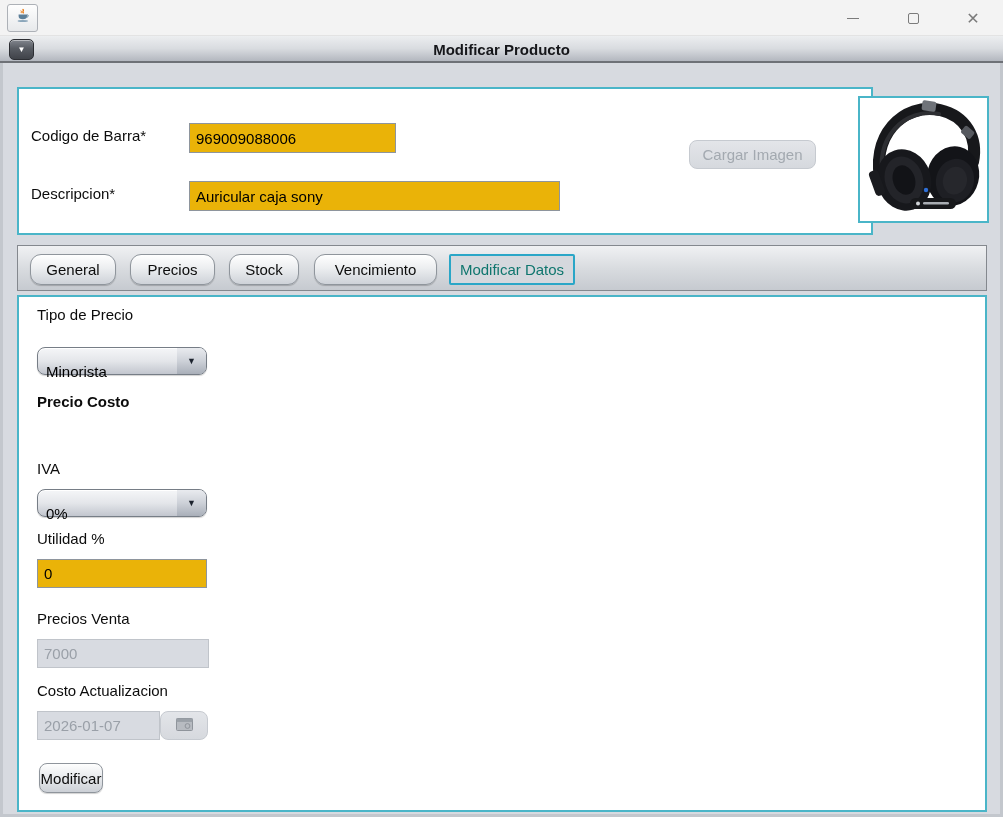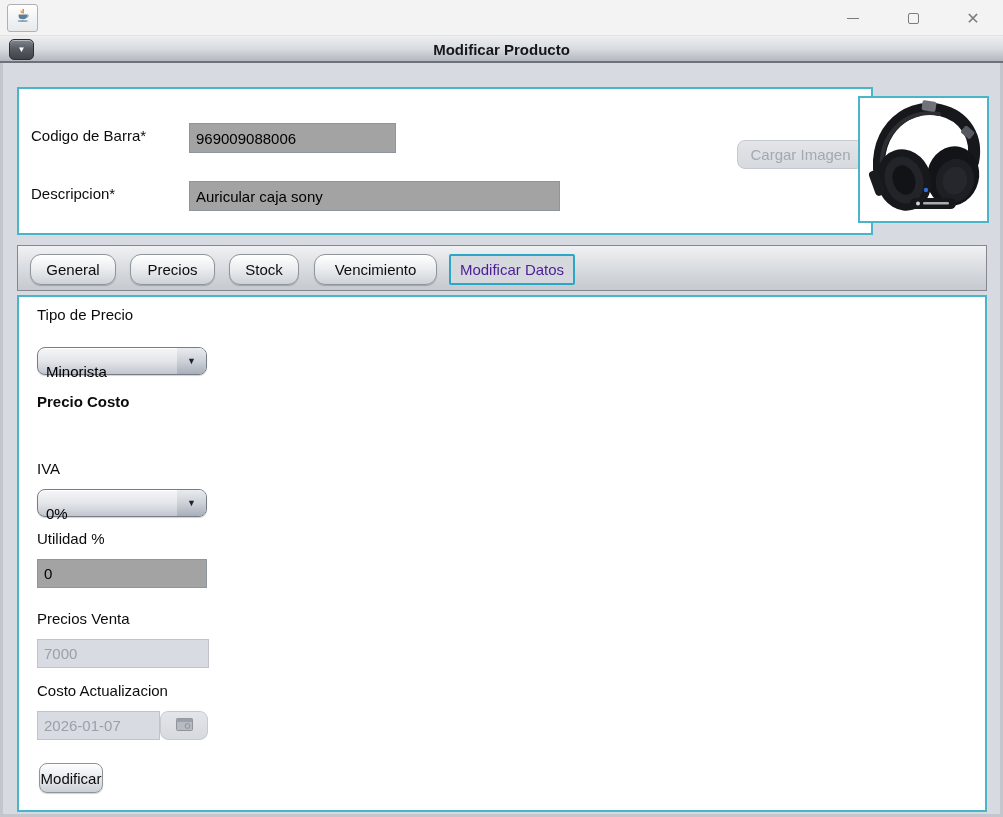--- a/index.html
+++ b/index.html
@@ -25,36 +25,36 @@
       box-shadow:inset 0 1px 0 rgba(255,255,255,.45); display:flex; align-items:center; justify-content:center;
       color:#fff; font-size:8px; cursor:default; }
 
   
   .cyan-panel { position:absolute; background:#ffffff; border:2px solid #4ab5c8; }
   .header-panel { left:14px; top:39px; width:856px; height:148px;margin-top:12px; }
   .main-panel   { left:14px; top:259px; width:970px; height:517px; }
 
   .lbl { position:absolute; font-size:15px; color:#0c0c0c; white-space:nowrap; }
 
-  .nfield { position:absolute; border:1px solid #8e959d; background:#a3a3a3; font-size:15px; color:#000;
+  .nfield { position:absolute; border:1px solid #8e959d; background:#eab308; font-size:15px; color:#000;
       padding:0 6px; font-family:inherit; outline:none; }
   .nfield.dis { background:#d8dbe1; color:#9aa0a8; border-color:#c0c4ca; }
 
   .nbtn { position:absolute; border-radius:8px; border:1px solid #8f959c;
       background:linear-gradient(#fefefe 0%, #e9ebee 45%, #ccd0d6 100%);
       font-size:15px; color:#0c0c0c; font-family:inherit; box-shadow:0 1px 1px rgba(0,0,0,.18); cursor:default; }
   .nbtn.dis { background:linear-gradient(#e3e5e9,#d6d9de); color:#a3a9b0; border-color:#c6cad0; box-shadow:none; }
 
   
   .tabbar { position:absolute; left:14px; top:209px; width:970px; height:46px;
       background:linear-gradient(#f0f1f3 0%, #d7dade 55%, #c6cad0 100%); border:1px solid #84888e; }
   .tabbtn { position:absolute; top:8px; height:31px; border-radius:11px; border:1px solid #8f959c;
       background:linear-gradient(#ffffff 0%, #eceef0 45%, #ced2d8 100%);
       font-size:15px; color:#0c0c0c; font-family:inherit; box-shadow:0 1px 1px rgba(0,0,0,.2); cursor:default; }
-  .tabbtn.sel-dis { background:#d5d8dd; border:2px solid #2aa6c7; border-radius:2px; color:#4c1d95; box-shadow:none; }
+  .tabbtn.sel-dis { background:#d5d8dd; border:2px solid #2aa6c7; border-radius:2px; color:#0f766e; box-shadow:none; }
 
   
   .ncombo { position:absolute; height:28px; border-radius:8px; border:1px solid #767d86;
       background:linear-gradient(#f5f6f8 0%, #e4e6ea 50%, #c2c6ce 100%);
       box-shadow:inset 0 1px 0 #ffffff, 0 1px 1px rgba(0,0,0,.18); display:flex; align-items:stretch; cursor:default; }
   .ncombo .txt { flex:1; display:flex; align-items:center; padding-left:8px; font-size:15px; color:#000;margin-top:20px; }
   .ncombo .arrow-sec { width:29px; border-radius:0 7px 7px 0;
       background:linear-gradient(#e9ebef 0%, #cdd1d8 50%, #a9afb9 100%); display:flex; align-items:center; justify-content:center;
       color:#1c232e; font-size:9px; }
 
@@ -97,21 +97,21 @@
     <div class="menu-btn">
       <span>▼</span>
     </div>
   </div>
 
   <div class="cyan-panel header-panel">
     <div class="lbl" style="left:12px; top:38px;">Codigo de Barra*</div>
     <input class="nfield" style="left: 170px; top: 34px; width: 207px; height: 30px;" value="969009088006">
     <div class="lbl" style="left:12px; top:96px;">Descripcion*</div>
     <input class="nfield" style="left: 170px; top: 92px; width: 371px; height: 30px;" value="Auricular caja sony">
-    <button class="nbtn dis" style="left:718px; top:51px; width:127px; height:29px;border-radius:8px;">Cargar Imagen</button>
+    <button class="nbtn dis" style="left:670px; top:51px; width:127px; height:29px;border-radius:8px;">Cargar Imagen</button>
 
     <div class="img-box">
       <svg width="127" height="123" viewBox="0 0 127 123">
         <rect width="127" height="123" fill="#ffffff"></rect>
 
         <path d="M22 88 C 8 38, 44 4, 80 12 C 106 18, 118 40, 113 64" stroke="#17181b" stroke-width="12" fill="none" stroke-linecap="round"></path>
         <path d="M24 84 C 12 40, 46 9, 79 16" stroke="#2d2e32" stroke-width="4" fill="none" stroke-linecap="round"></path>
         <rect x="62" y="3" width="14" height="10" rx="2" fill="#6f7379" transform="rotate(8 69 8)"></rect>
         <rect x="102" y="30" width="12" height="9" rx="2" fill="#55585e" transform="rotate(40 108 34)"></rect>
 

